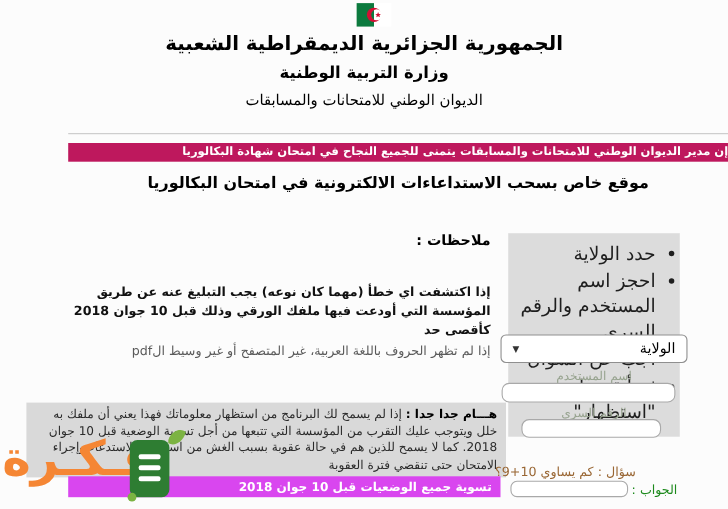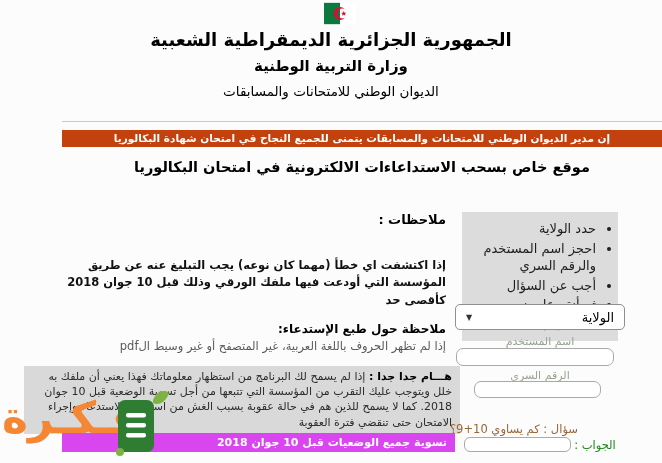--- a/index.html
+++ b/index.html
@@ -12,22 +12,22 @@
   .ctr{left:0;right:0;text-align:center}
   
   #flag{left:324px;top:2px;width:32px;height:23px}
   #h-line1{top:29px;font-size:18px;font-weight:bold}
   #h-line2{top:57px;font-size:15px;font-weight:bold}
   #h-line3{top:83px;font-size:13.5px}
   
   #panel-top{left:62px;right:0;top:121px;border-top:1px solid #c9c9c9;height:0}
   #banner-top{
     left:62px;right:0;top:130px;height:17px;line-height:17px;
-    background:#c2410c;color:#fff;font-size:10.5px;font-weight:bold;
-    text-align:center;direction:rtl;white-space:nowrap;overflow:hidden;
+    background:#be185d;color:#fff;font-size:10.5px;font-weight:bold;
+    text-align:right;direction:rtl;white-space:nowrap;overflow:hidden;
   }
   #page-title{left:62px;right:0;top:159px;text-align:center;font-size:14.5px;font-weight:bold;direction:rtl}
   
   #notes{left:62px;top:212px;width:384px;direction:rtl;text-align:right}
   #notes .nh{font-size:13px;font-weight:bold;margin:0 0 0 0}
   #notes .np{font-size:11.5px;color:#5a5a5a;margin:13px 0 0 0;line-height:1.45}
   #notes .npb{font-size:11.5px;font-weight:bold;color:#111;margin:30px 0 0 0;line-height:1.5}
   #notes .nh2{font-size:12px;font-weight:bold;margin:13px 0 0 0}
   #notes .np2{font-size:11.5px;color:#5a5a5a;margin:2px 0 0 0;line-height:1.4}
   #important-box{
@@ -37,21 +37,21 @@
   }
   #important-box b{color:#000}
   #banner-bottom{
     left:62px;top:433px;width:393px;height:19px;line-height:19px;box-sizing:border-box;
     background:#d946ef;color:#fff;font-size:11px;font-weight:bold;
     direction:rtl;text-align:right;padding-right:8px;white-space:nowrap;overflow:hidden;
   }
   
   #steps-box{
     left:462px;top:212px;width:156px;box-sizing:border-box;
-    background:#dcdcdc;direction:rtl;font-size:13px;color:#1e1e1e;
+    background:#dcdcdc;direction:rtl;font-size:17px;color:#1e1e1e;
     padding:6px 6px 8px 4px;
   }
   #steps-box ul{margin:0;padding:0 16px 0 0;list-style:disc}
   #steps-box li{margin:2px 0;line-height:1.35}
   #wilaya-select{
     left:455px;top:304px;width:170px;height:26px;box-sizing:border-box;
     background:#fff;border:1px solid #8f8f8f;border-radius:5px;
     direction:rtl;display:flex;align-items:center;justify-content:space-between;
     padding:0 10px;font-size:13px;cursor:pointer;
   }
@@ -100,21 +100,20 @@
 <div id="h-line2" class="abs ctr">وزارة التربية الوطنية</div>
 <div id="h-line3" class="abs ctr">الديوان الوطني للامتحانات والمسابقات</div>
 
 <div id="panel-top" class="abs"></div>
 <div id="banner-top" class="abs">إن مدير الديوان الوطني للامتحانات والمسابقات يتمنى للجميع النجاح في امتحان شهادة البكالوريا</div>
 <div id="page-title" class="abs">موقع خاص بسحب الاستداعاءات الالكترونية في امتحان البكالوريا</div>
 
 <div id="notes" class="abs">
   <div class="nh">ملاحظات :</div>
   <p class="npb">إذا اكتشفت اي خطأ (مهما كان نوعه) يجب التبليغ عنه عن طريق المؤسسة التي أودعت فيها ملفك الورقي وذلك قبل 10 جوان 2018 كأقصى حد</p>
-  <div class="nh2">ملاحظة حول طبع الإستدعاء:</div>
   <p class="np2">إذا لم تظهر الحروف باللغة العربية، غير المتصفح أو غير وسيط الpdf</p>
 </div>
 
 <div id="important-box" class="abs">
   <b>هـــام جدا جدا :</b><span> إذا لم يسمح لك البرنامج من استظهار معلوماتك فهذا يعني أن ملفك به خلل ويتوجب عليك التقرب من المؤسسة التي تتبعها من أجل تسوية الوضعية قبل 10 جوان 2018. كما لا يسمح للذين هم في حالة عقوبة بسبب الغش من استخراج الاستدعاء وإجراء الامتحان حتى تنقضي فترة العقوبة</span>
 </div>
 
 <div id="banner-bottom" class="abs">تسوية جميع الوضعيات قبل 10 جوان 2018</div>
 
 <div id="steps-box" class="abs">

